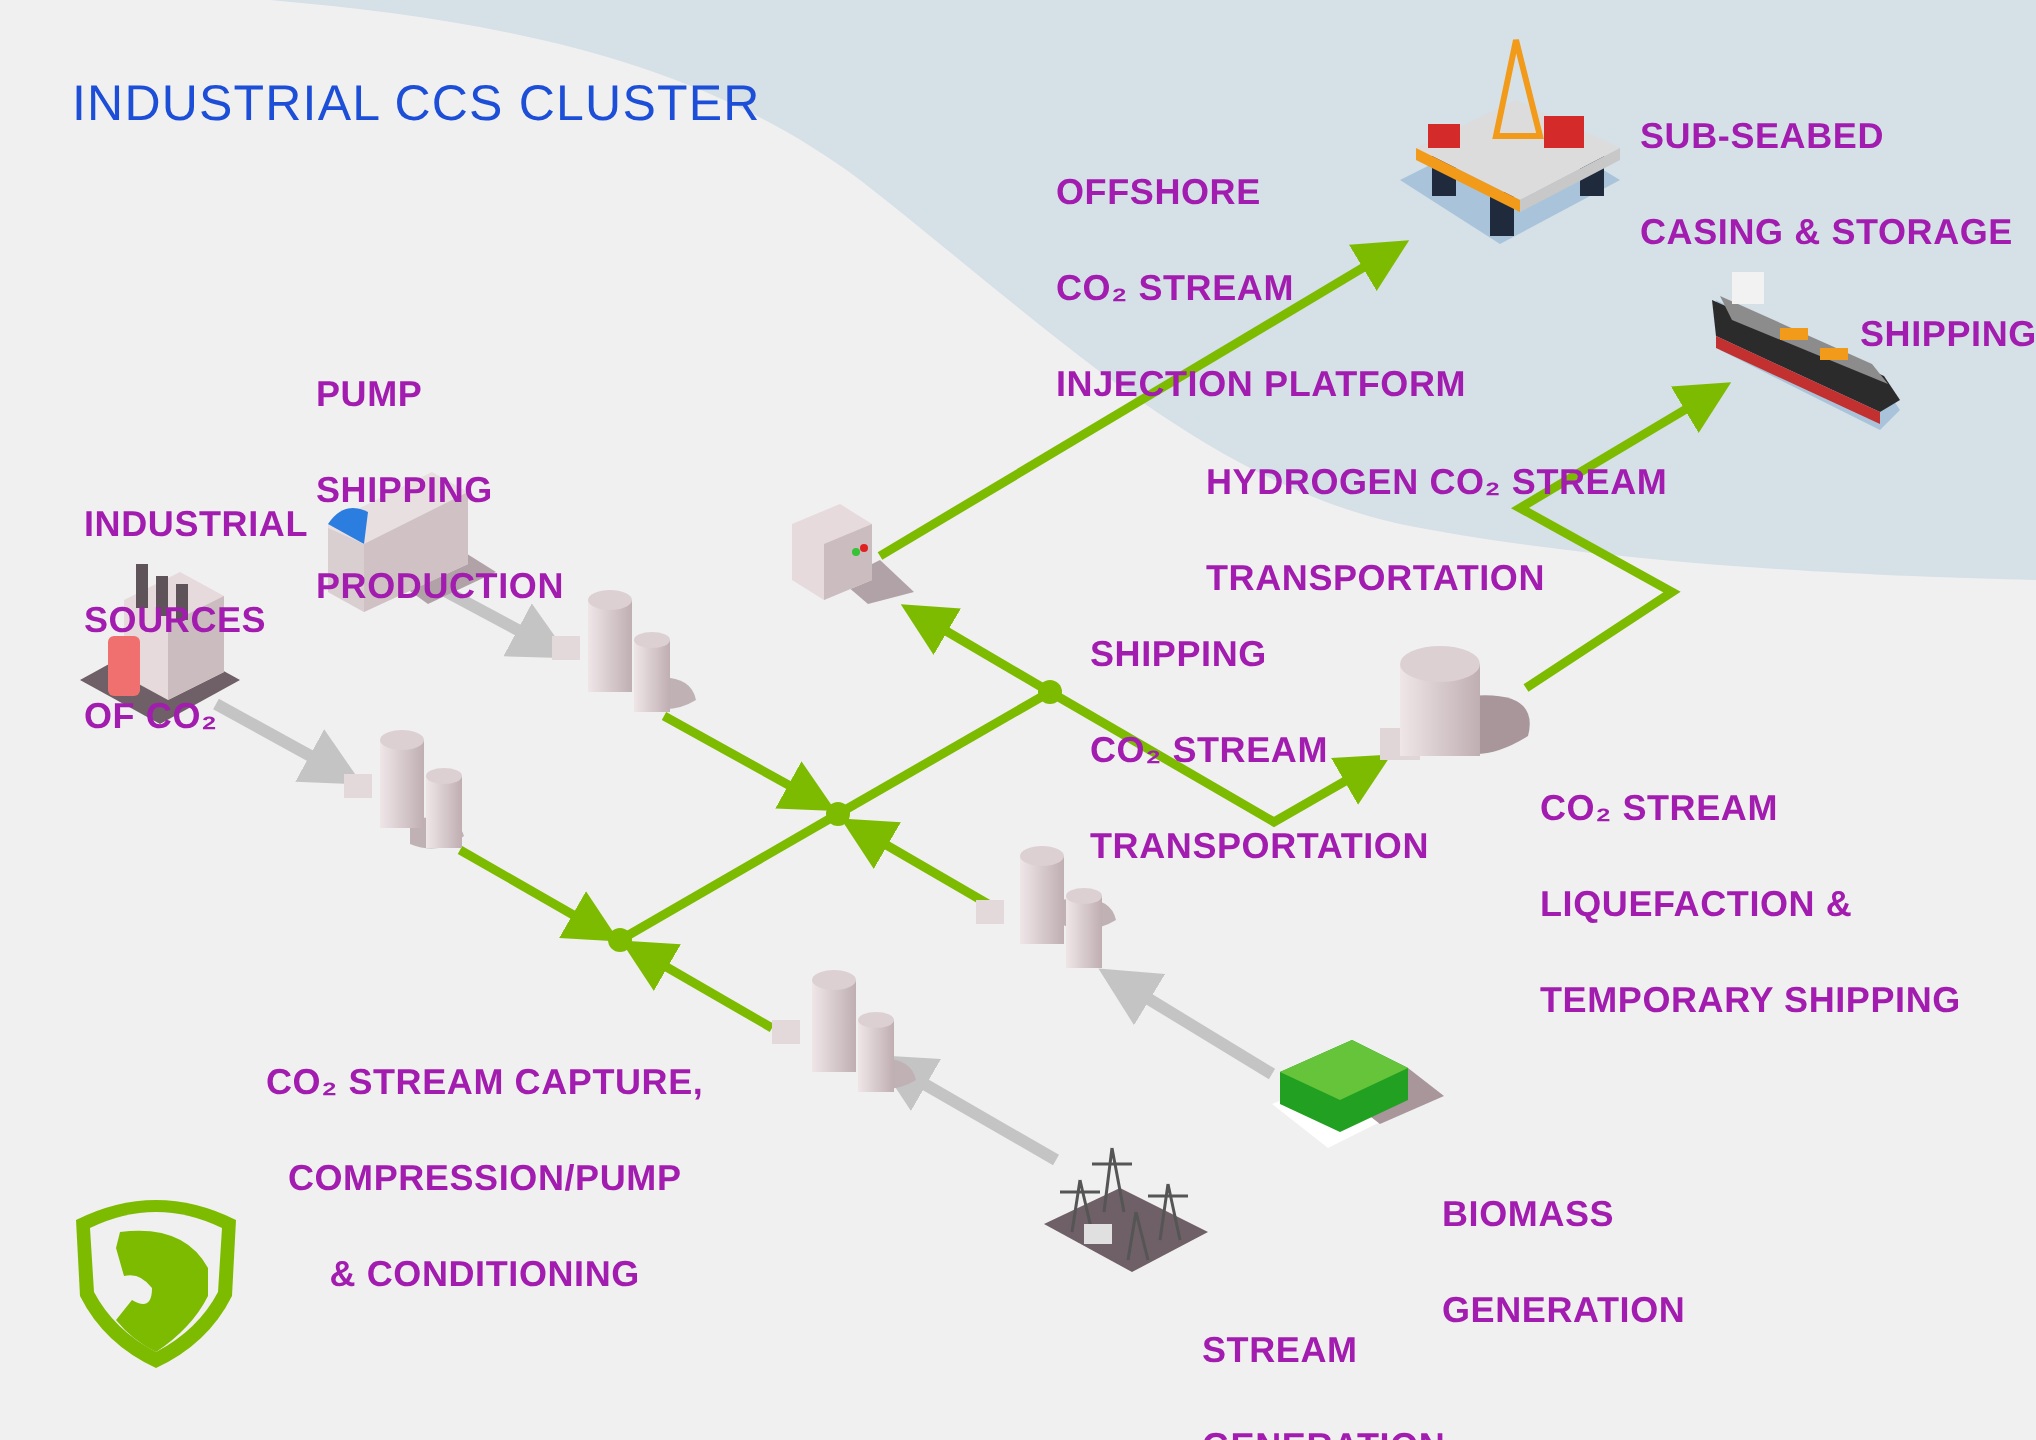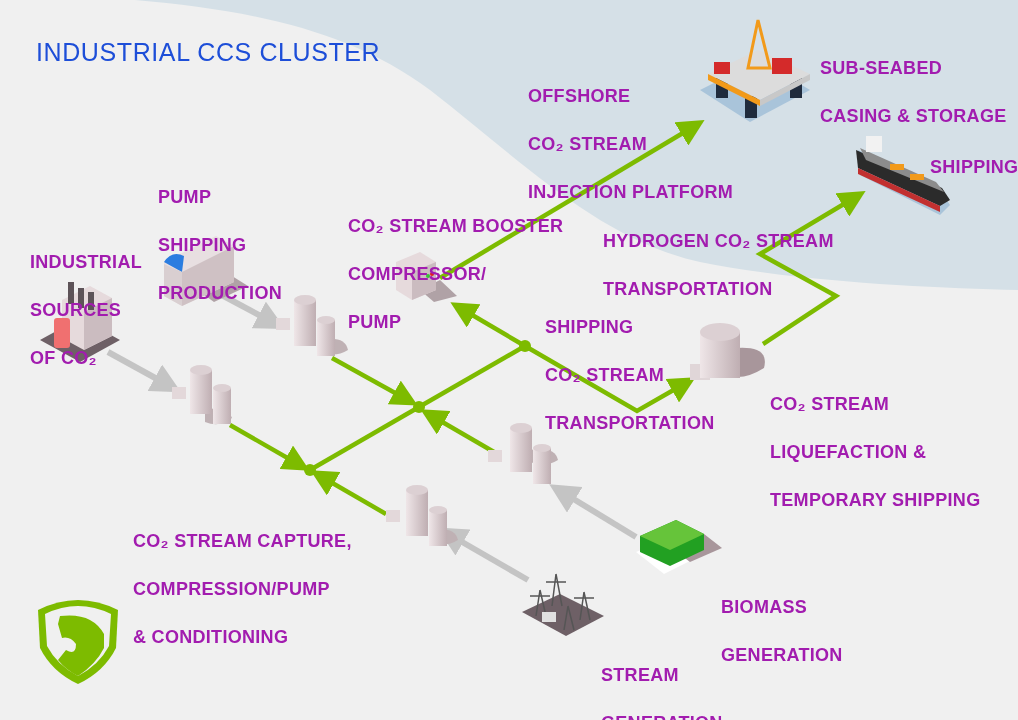--- a/index.html
+++ b/index.html
@@ -159,37 +159,32 @@
 
     <g>
       <path d="M38,610 Q78,590 118,610 L116,648 Q104,672 78,684 Q52,672 40,648 Z" fill="#7dbb00"></path>
       <path d="M45,614 Q78,598 111,614 L109,646 Q99,665 78,676 Q57,665 47,646 Z" fill="#f0f0f0"></path>
       <path d="M60,616 Q92,612 104,634 L104,648 Q96,664 78,676 Q66,670 58,660 L66,650 Q76,656 76,644 Q70,636 62,638 L58,624 Z" fill="#7dbb00"></path>
     </g>
   </svg>
 
   <div class="title">INDUSTRIAL CCS CLUSTER</div>
 
-  <div class="lbl" style="left:30px;top:222px">
+  <div class="lbl" style="left:42px;top:222px">
     <div>INDUSTRIAL</div>
     <div>SOURCES</div>
     <div>OF CO₂</div>
   </div>
 
   <div class="lbl" style="left:158px;top:157px">
     <div>PUMP</div>
     <div>SHIPPING</div>
     <div>PRODUCTION</div>
   </div>
 
-  <div class="lbl" style="left:348px;top:186px">
-    <div>CO₂ STREAM BOOSTER</div>
-    <div>COMPRESSOR/</div>
-    <div>PUMP</div>
-  </div>
 
   <div class="lbl" style="left:528px;top:56px">
     <div>OFFSHORE</div>
     <div>CO₂ STREAM</div>
     <div>INJECTION PLATFORM</div>
   </div>
 
   <div class="lbl" style="left:820px;top:28px">
     <div>SUB-SEABED</div>
     <div>CASING &amp; STORAGE</div>
@@ -209,21 +204,21 @@
     <div>CO₂ STREAM</div>
     <div>TRANSPORTATION</div>
   </div>
 
   <div class="lbl" style="left:770px;top:364px">
     <div>CO₂ STREAM</div>
     <div>LIQUEFACTION &amp;</div>
     <div>TEMPORARY SHIPPING</div>
   </div>
 
-  <div class="lbl" style="left:133px;top:501px;">
+  <div class="lbl" style="left:133px;top:501px;text-align:center">
     <div>CO₂ STREAM CAPTURE,</div>
     <div>COMPRESSION/PUMP</div>
     <div>&amp; CONDITIONING</div>
   </div>
 
   <div class="lbl" style="left:721px;top:567px">
     <div>BIOMASS</div>
     <div>GENERATION</div>
     <div style="margin-top:6px;margin-left:16px">
       

